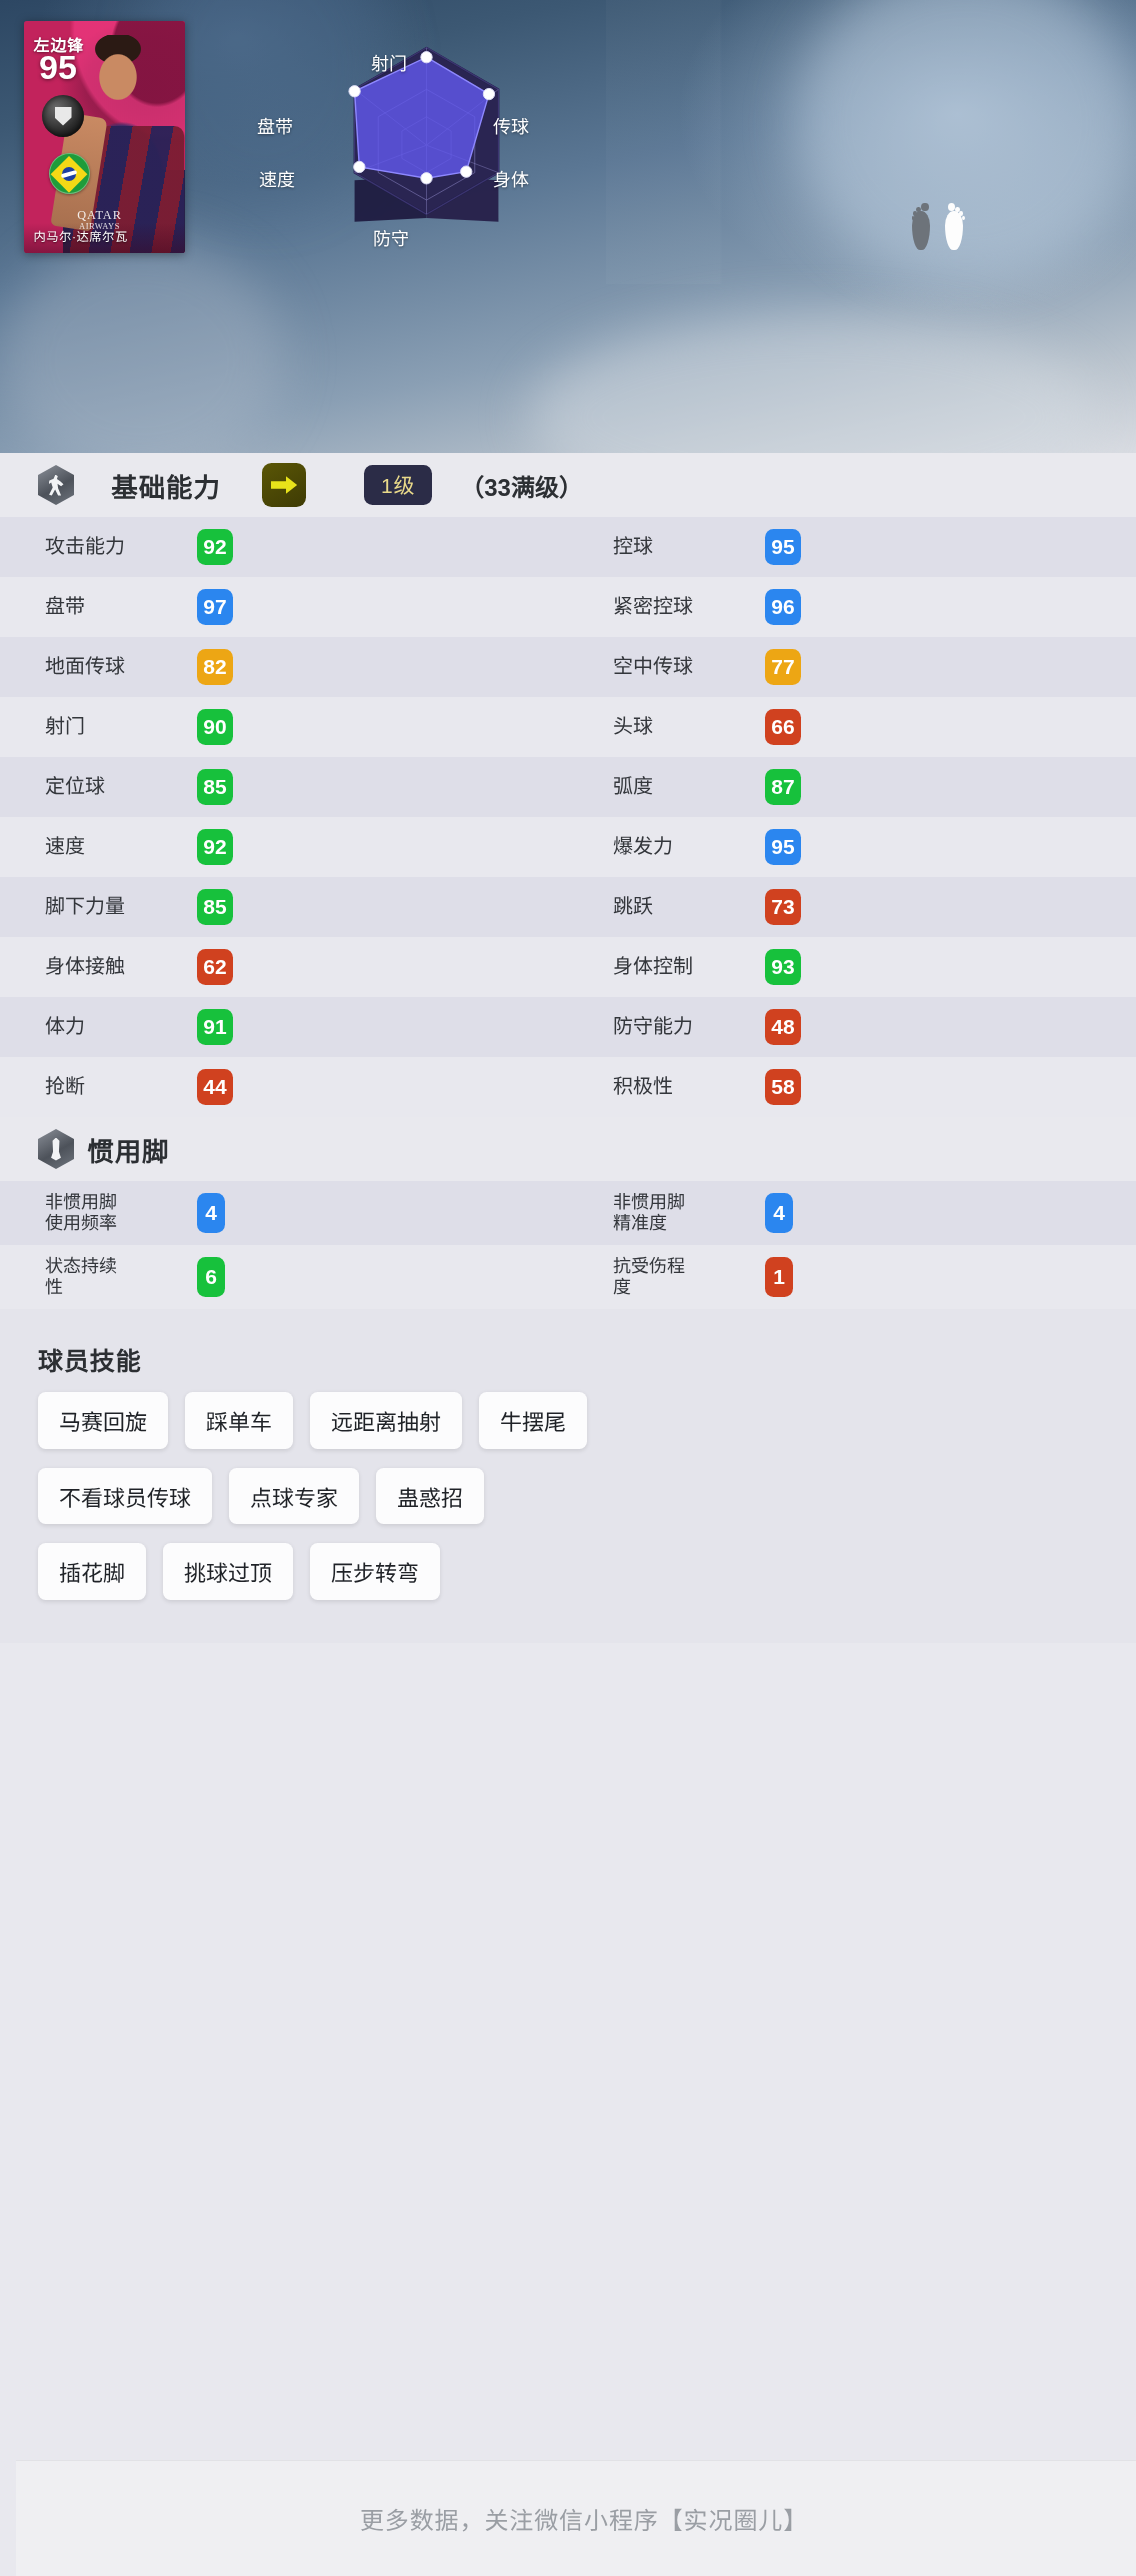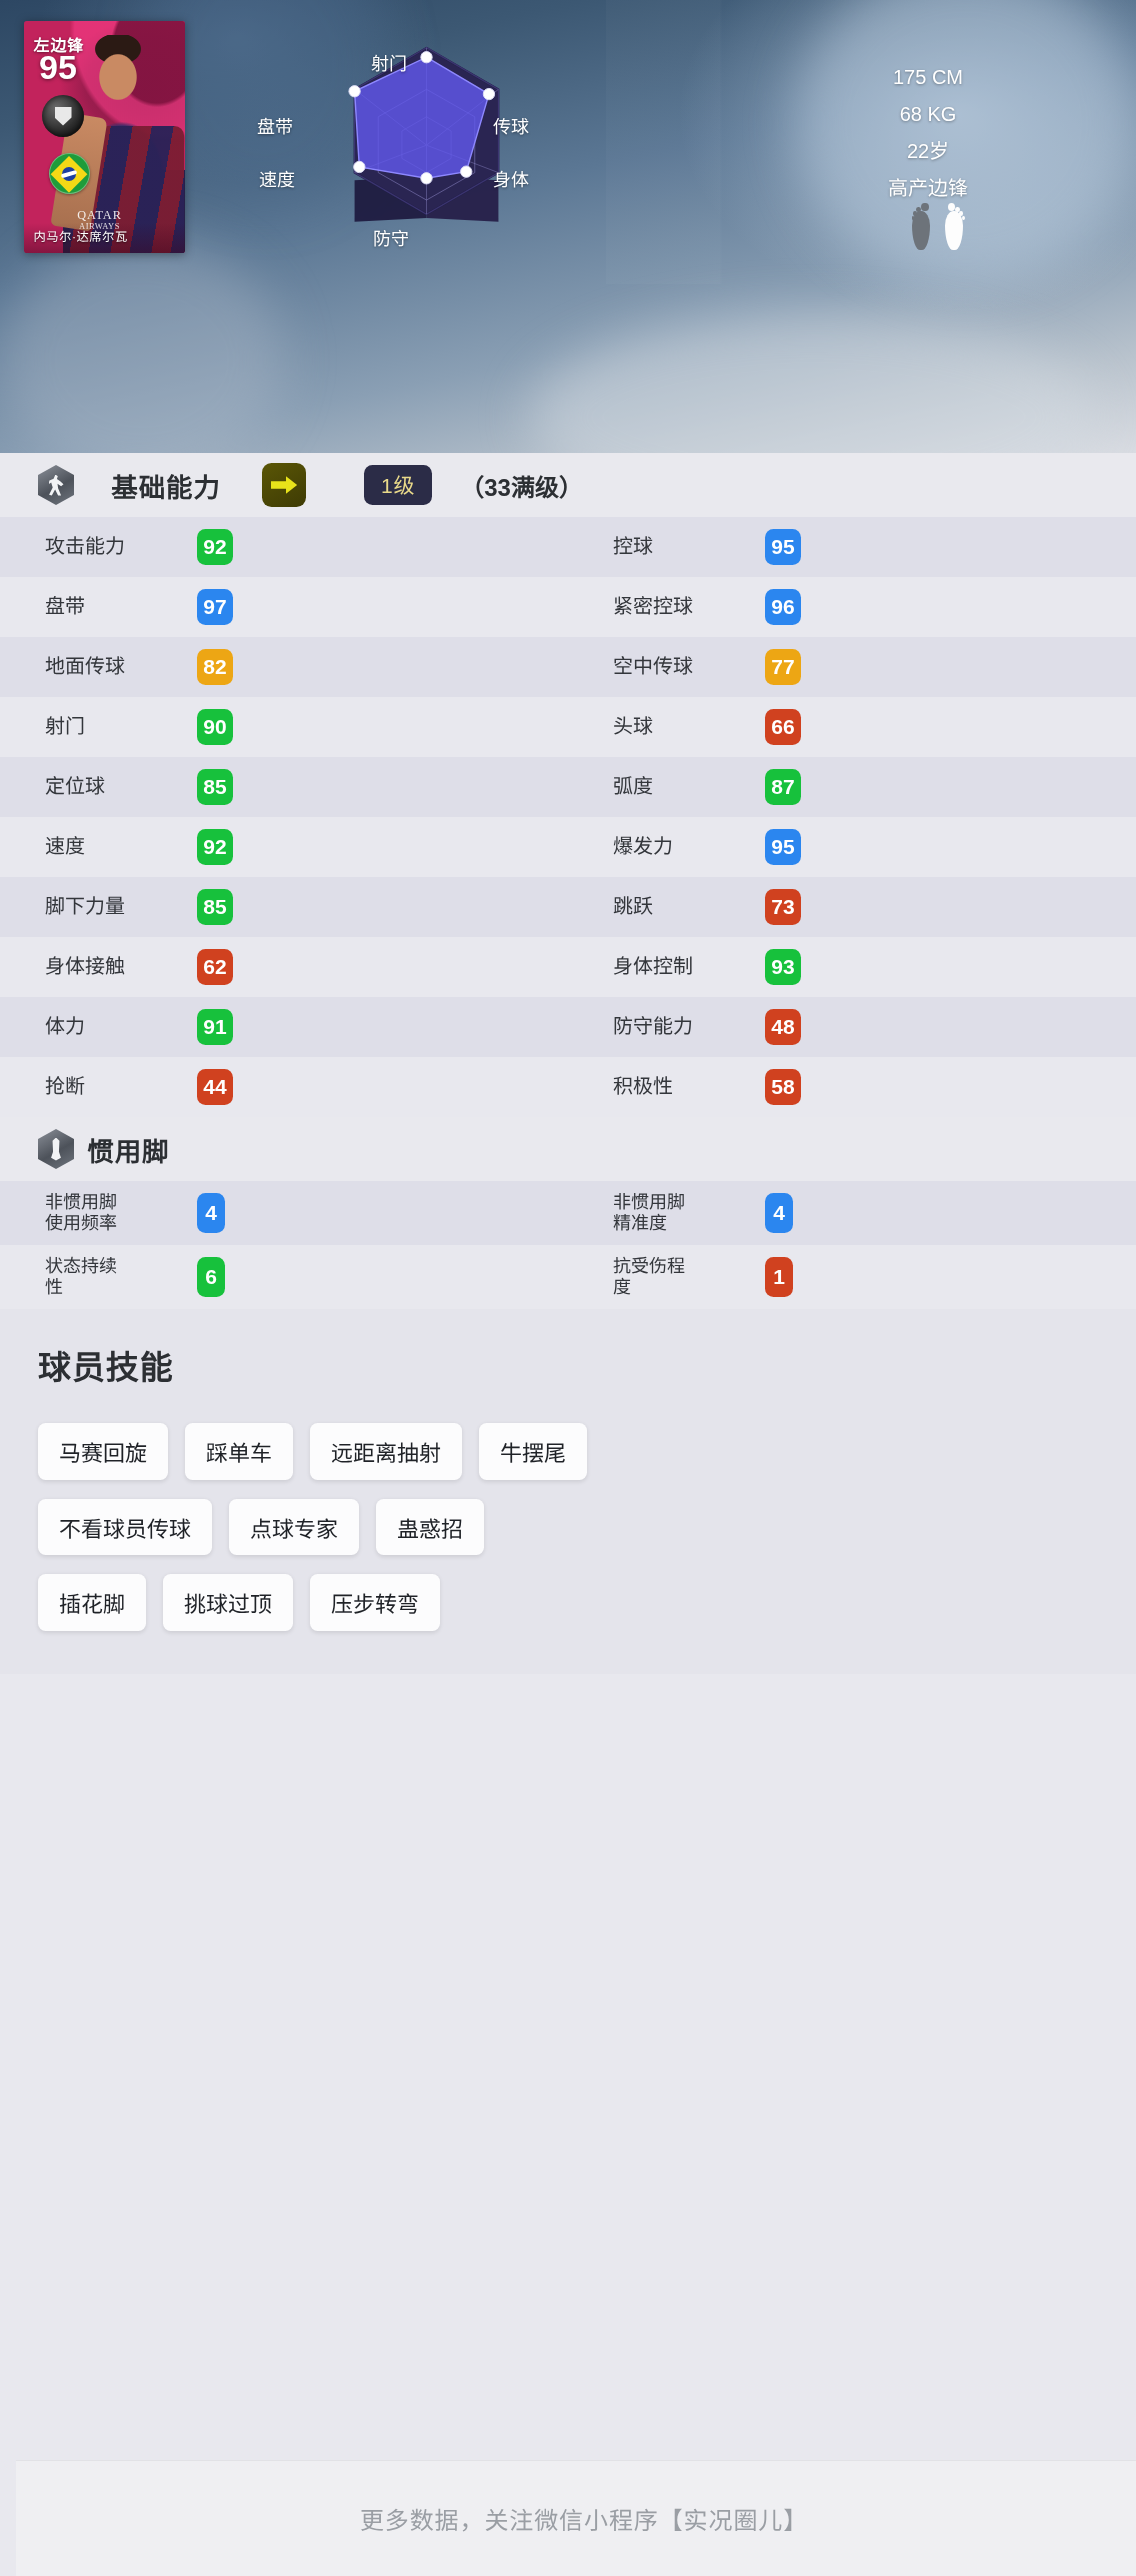--- a/index.html
+++ b/index.html
@@ -245,21 +245,21 @@
     width: 36px; height: 36px; border-radius: 8.5px;
     color: #fff; font-size: 21px; font-weight: 700;
     display: flex; align-items: center; justify-content: center;
     flex: 0 0 auto;
   }
   .badge.narrow { width: 28px; height: 40px; border-radius: 8.5px; }
   .stat-row.tall { height: 64px; }
 
   
   #skills-wrap { padding: 32px 0 24.6px 38px; background: #e4e4eb; }
-  #skills-title { font-size: 33px; font-weight: 700; color: #2c2f33; letter-spacing: 0.9px; margin-bottom: 34px; }
+  #skills-title { font-size: 25px; font-weight: 700; color: #2c2f33; letter-spacing: 0.9px; margin-bottom: 15px; }
   .chiprow { display: flex; gap: 17px; margin-bottom: 19px; }
   .chip {
     background: #fcfcfd; border-radius: 7.6px;
     padding: 12.3px 21px; font-size: 22px; color: #1f2227;
     box-shadow: 0 1.9px 4.7px rgba(0,0,0,.10);
     white-space: nowrap;
   }
 
   
   #footer {
@@ -335,26 +335,20 @@
       </g>
     </svg>
     <span class="rlabel rl-shoot">射门</span>
     <span class="rlabel rl-drib">盘带</span>
     <span class="rlabel rl-speed">速度</span>
     <span class="rlabel rl-pass">传球</span>
     <span class="rlabel rl-phys">身体</span>
     <span class="rlabel rl-def">防守</span>
   </div>
 
-  <div id="bio">
-    <div>175 CM</div>
-    <div>68 KG</div>
-    <div>22岁</div>
-    <div>高产边锋</div>
-  </div>
   <div id="feet">
     <div class="foot left">
       <div class="sole"></div>
         <div class="toe t1"></div>
         <div class="toe t2"></div>
         <div class="toe t3"></div>
         <div class="toe t4"></div>
     </div>
     <div class="foot right">
       <div class="sole"></div>

